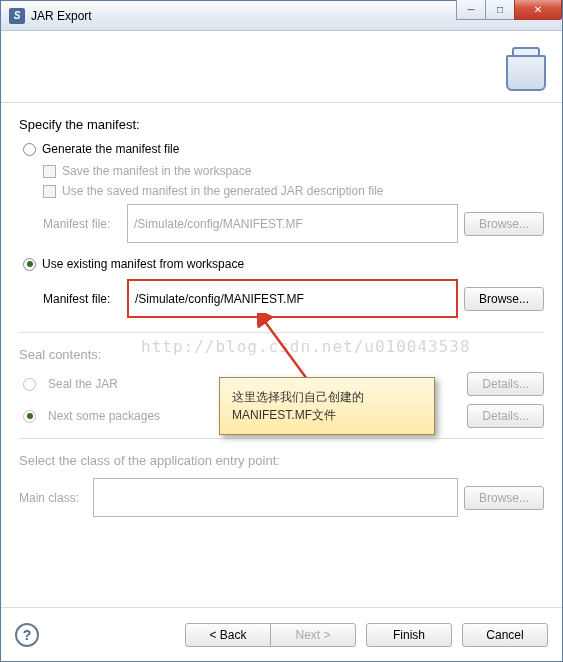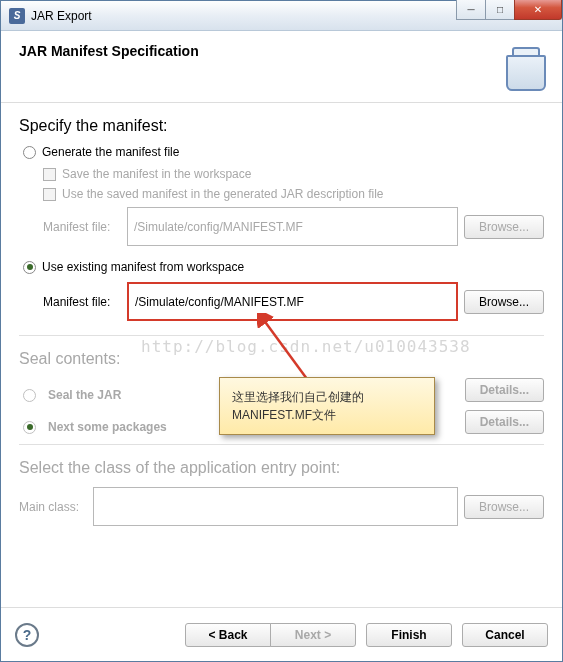--- a/index.html
+++ b/index.html
@@ -17,21 +17,21 @@
 
 .header { padding: 12px 18px 10px 18px; border-bottom: 1px solid #ddd; position: relative; min-height: 72px; background:#fff; }
 .header-title { font-size: 14px; font-weight: bold; color: #000; margin-bottom: 6px; }
 .header-sub { font-size: 12px; color: #333; margin-left: 6px; }
 .jar-icon { position: absolute; right: 14px; top: 10px; width: 44px; height: 50px; }
 .jar-body { position:absolute; bottom:0; width:40px; height:36px; border:2px solid #6a8ab8; border-radius:2px 2px 6px 6px; background:linear-gradient(#eaf1f8,#cddbe9); left:2px;}
 .jar-lid { position:absolute; top:6px; left:8px; width:28px; height:10px; border:2px solid #6a8ab8; border-radius:3px 3px 0 0; background:#eaf1f8;}
 
 .content { padding: 14px 18px 12px 18px; }
 
-.section-label { font-size: 16px; color: #000; margin-bottom: 10px; }
+.section-label { font-size: 13px; color: #000; margin-bottom: 10px; }
 .section-label.disabled { color: #a8a8a8; }
 
 .radio-row { display: flex; align-items: center; margin-bottom: 8px; padding-left: 4px;}
 .radio { width: 13px; height: 13px; border: 1px solid #888; border-radius: 50%; margin-right: 6px; display:inline-flex; align-items:center; justify-content:center; background:#fff; flex-shrink:0;}
 .radio.checked::after { content:''; width:6px; height:6px; border-radius:50%; background:#3a6a2a; display:block;}
 .radio.disabled { border-color:#c0c0c0; }
 .radio-label { color:#000000; }
 .radio-label.disabled { color:#a8a8a8; }
 
 .check-row { display:flex; align-items:center; margin-bottom:6px; padding-left: 24px;}
@@ -42,31 +42,31 @@
 .field-label { color:#000; width: 78px; flex-shrink:0;}
 .field-label.disabled { color:#a8a8a8; }
 .field-input { flex:1; height:39px; border:1px solid #b8b8b8; padding:2px 6px; background:#fff; color:#000; font-size:12px;}
 .field-input.disabled { color:#a8a8a8; background:#fff;}
 .field-input.highlighted { border:2px solid #d43a2a; }
 .btn { height:24px; padding:0 14px; border:1px solid #acacac; border-radius:3px; background:linear-gradient(#fdfdfd,#e8e8e8); color:#000; display:inline-flex; align-items:center; justify-content:center; min-width:76px; cursor:default;}
 .btn.disabled { color:#a8a8a8; }
 
 .sep { height:1px; background:#e0e0e0; margin: 10px 0 14px 0;}
 
-.seal-row { display:flex; align-items:flex-end; justify-content:space-between; padding-left:4px; margin-bottom:8px;font-weight:bold;}
+.seal-row { display:flex; align-items:center; justify-content:space-between; padding-left:4px; margin-bottom:8px;}
 .seal-left { display:flex; align-items:center; }
 
 .watermark { position:absolute; left:140px; top:336px; color:#d6d6d6; font-family: monospace; font-size:16px; letter-spacing:1px; pointer-events:none;}
 
 .callout { position:absolute; left:218px; top:376px; width:216px; border:1px solid #a88a4a; background:linear-gradient(#fff8e0,#ffeaa8); box-shadow:3px 3px 6px rgba(0,0,0,0.35); padding:10px 12px; font-size:12px; color:#333; line-height:1.5; z-index:5;}
 .arrow { position:absolute; pointer-events:none; z-index:4;}
 
 .footer { position:absolute; bottom:0; left:0; right:0; height:54px; border-top:1px solid #ddd; display:flex; align-items:center; padding:0 14px; background:#fff;}
 .help-icon { width:24px; height:24px; border:2px solid #6a7a8a; border-radius:50%; display:flex; align-items:center; justify-content:center; color:#4a6a8a; font-weight:bold; font-size:14px;}
-.footer-btns { margin-left:auto; display:flex; gap:0;font-weight:bold;}
+.footer-btns { margin-left:auto; display:flex; gap:0;}
 .footer-btns .btn { min-width:86px; border-radius:3px;}
 .footer-btns .pair .btn:first-child { border-top-right-radius:0; border-bottom-right-radius:0; margin-right:-1px;}
 .footer-btns .pair .btn:last-child { border-top-left-radius:0; border-bottom-left-radius:0;}
 .pair { display:flex; margin-right:10px;}
 </style>
 </head>
 <body>
 
 <div class="window">
 
@@ -74,21 +74,20 @@
     <span class="titlebar-icon">S</span>
     <span class="titlebar-text">JAR Export</span>
     <div class="win-btns">
       <div class="win-btn">─</div>
       <div class="win-btn max">□</div>
       <div class="win-btn close">✕</div>
     </div>
   </div>
 
   <div class="header">
-    <div class="header-title">JAR Manifest Specification</div>
     <div class="jar-icon">
       <div class="jar-lid"></div>
         <div class="jar-body"></div>
     </div>
   </div>
 
   <div class="content">
 
     <div class="section-label">Specify the manifest:</div>
 

